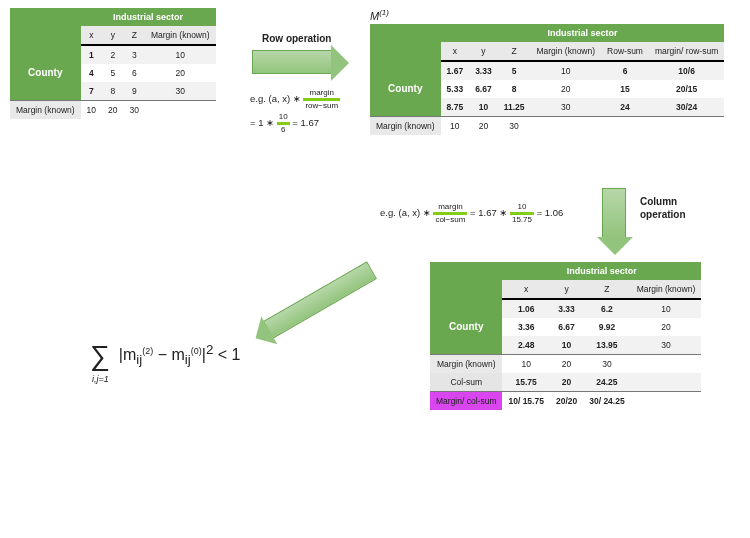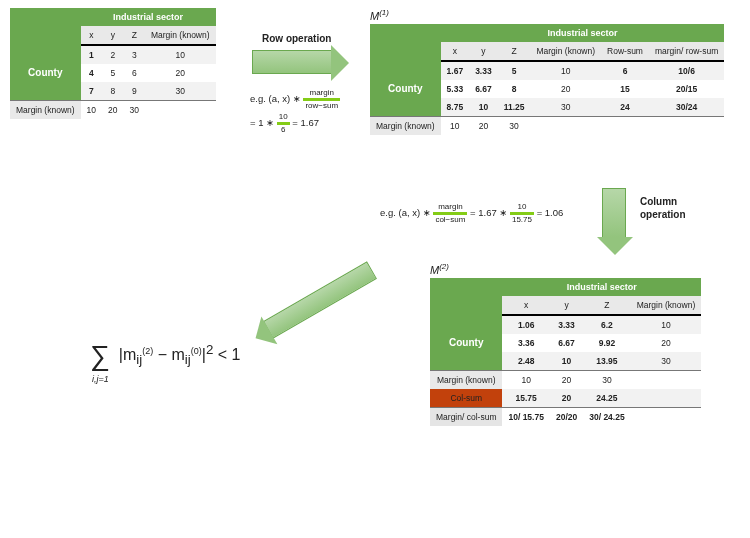--- a/index.html
+++ b/index.html
@@ -232,23 +232,20 @@
   <span>e.g. (a, x) ∗ </span>
   <span class="frac"><span class="n">margin</span><span class="d">col−sum</span></span>
   <span> = 1.67 ∗ </span>
   <span class="frac"><span class="n">10</span><span class="d">15.75</span></span>
   <span> = 1.06</span>
 </div>
 <div class="note bold" style="left:640px; top:195px; font-size:10px; width:70px;">Column operation</div>
 <div class="arrow-v" style="left:602px; top:188px;"></div>
 
 <div class="matrix-block" style="left:430px; top:262px;">
-  <div class="m-label">
-    <span>M</span><sup>(2)</sup>
-  </div>
   <table>
     <tbody>
         <tr>
           <th class="top-hdr corner">&nbsp;</th>
           <th class="top-hdr" colspan="4">Industrial sector</th>
         </tr>
     <tr class="hdr-row">
       <th class="side-hdr corner">&nbsp;</th>
       <th class="col-label">x</th>
       <th class="col-label">y</th>
@@ -275,28 +272,28 @@
       <td>30</td>
     </tr>
     <tr class="top-border">
       <th class="row-label" style="background:#e9e9e9">Margin (known)</th>
       <td>10</td>
       <td>20</td>
       <td>30</td>
       <td></td>
     </tr>
     <tr class="alt">
-      <th class="row-label" style="background:#c2410c">Col-sum</th>
+      <th class="row-label" style="background:#e5e5e5">Col-sum</th>
       <td class="bold">15.75</td>
       <td class="bold">20</td>
       <td class="bold">24.25</td>
       <td></td>
     </tr>
     <tr class="top-border">
-      <th class="row-label" style="background:#e5e5e5">Margin/ col-sum</th>
+      <th class="row-label" style="background:#d946ef">Margin/ col-sum</th>
       <td class="bold">10/ 15.75</td>
       <td class="bold">20/20</td>
       <td class="bold">30/ 24.25</td>
       <td></td>
     </tr>
   </tbody>
     </table>
 </div>
 
 <div class="arrow-diag" style="left:260px; top:290px;"></div>

